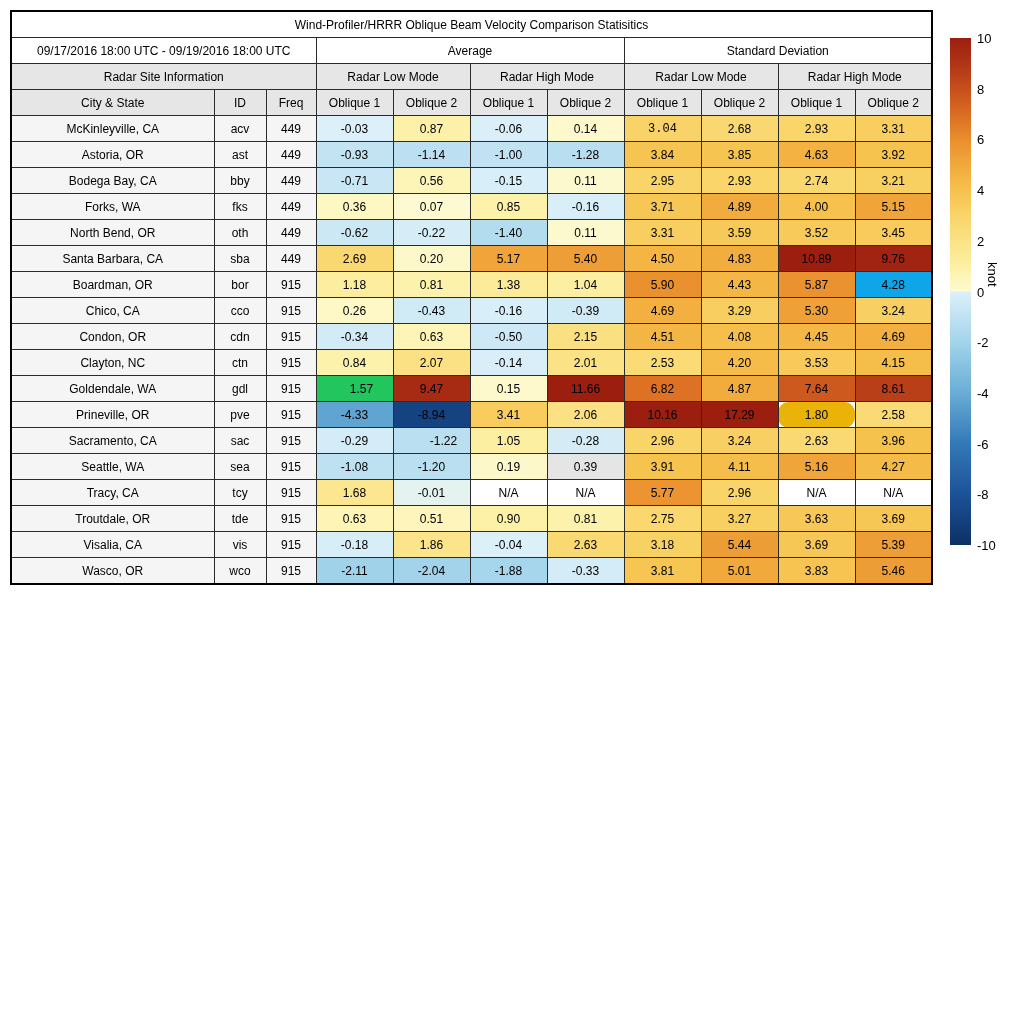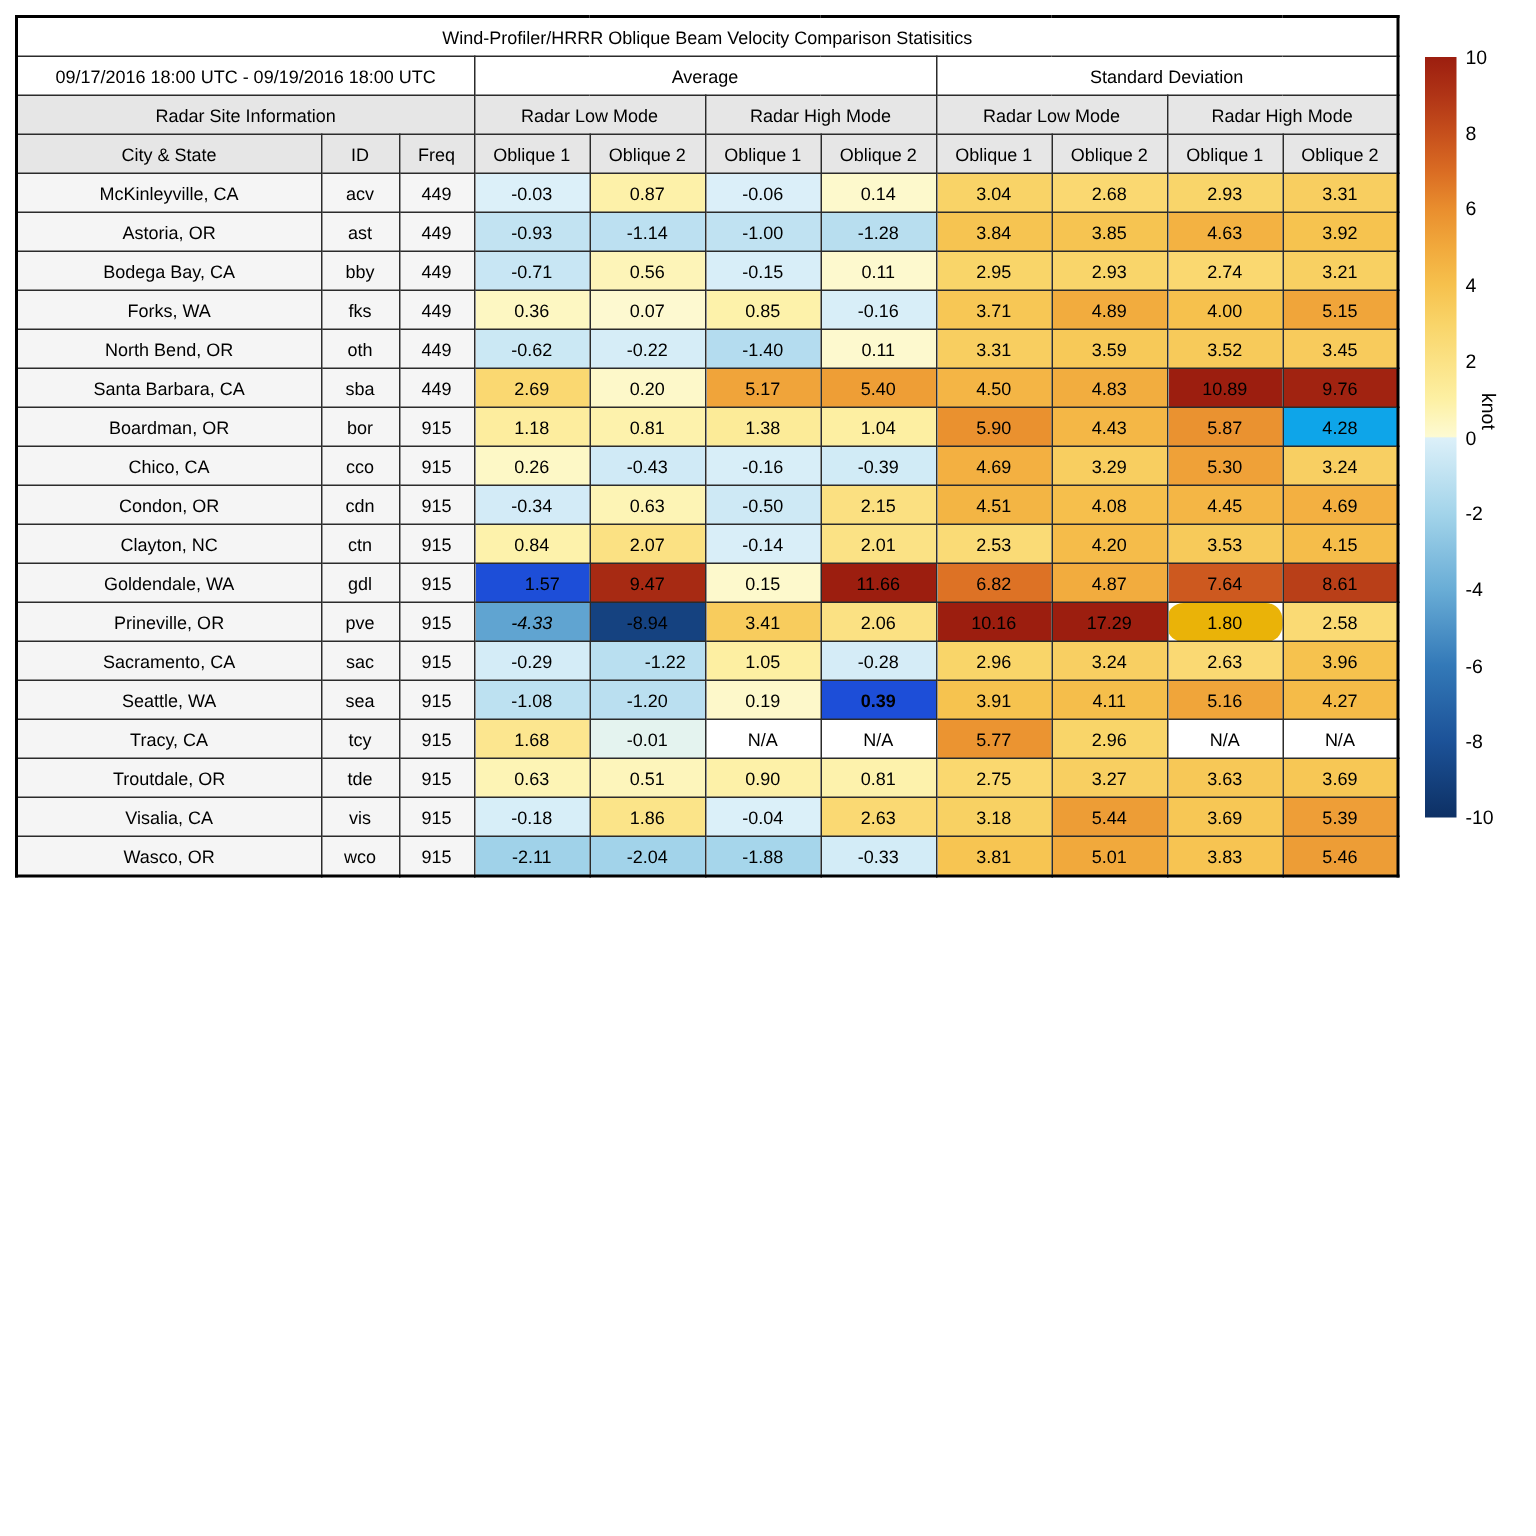--- a/index.html
+++ b/index.html
@@ -68,21 +68,21 @@
     </thead>
     <tbody id="table-body">
         <tr>
           <td class="meta">McKinleyville, CA</td>
           <td class="meta">acv</td>
           <td class="meta">449</td>
           <td class="val" style="background: rgb(220, 240, 249);">-0.03</td>
           <td class="val" style="background: rgb(253, 241, 169);">0.87</td>
           <td class="val" style="background: rgb(219, 239, 249);">-0.06</td>
           <td class="val" style="background: rgb(253, 249, 204);">0.14</td>
-          <td class="val" style="background: rgb(249, 211, 103);">3.04</td>
+          <td class="val" style="background: rgb(249, 211, 103); font-family: Liberation Mono, monospace;">3.04</td>
           <td class="val" style="background: rgb(250, 216, 113);">2.68</td>
           <td class="val" style="background: rgb(249, 213, 106);">2.93</td>
           <td class="val" style="background: rgb(248, 206, 96);">3.31</td>
         </tr>
         <tr>
           <td class="meta">Astoria, OR</td>
           <td class="meta">ast</td>
           <td class="meta">449</td>
           <td class="val" style="background: rgb(194, 227, 242);">-0.93</td>
           <td class="val" style="background: rgb(188, 224, 241);">-1.14</td>
@@ -194,34 +194,34 @@
           <td class="val" style="background: rgb(251, 226, 133);">2.01</td>
           <td class="val" style="background: rgb(250, 219, 118);">2.53</td>
           <td class="val" style="background: rgb(245, 188, 74);">4.20</td>
           <td class="val" style="background: rgb(247, 202, 90);">3.53</td>
           <td class="val" style="background: rgb(245, 189, 74);">4.15</td>
         </tr>
         <tr>
           <td class="meta">Goldendale, WA</td>
           <td class="meta">gdl</td>
           <td class="meta">915</td>
-          <td class="val" style="background: #1d4ed8; padding-left: 14px;">1.57</td>
+          <td class="val" style="background: #22c55e; padding-left: 14px;">1.57</td>
           <td class="val" style="background: rgb(167, 42, 19);">9.47</td>
           <td class="val" style="background: rgb(253, 249, 204);">0.15</td>
           <td class="val" style="background: rgb(156, 30, 15);">11.66</td>
           <td class="val" style="background: rgb(221, 114, 37);">6.82</td>
           <td class="val" style="background: rgb(242, 172, 62);">4.87</td>
           <td class="val" style="background: rgb(205, 89, 31);">7.64</td>
           <td class="val" style="background: rgb(185, 63, 24);">8.61</td>
         </tr>
         <tr>
           <td class="meta">Prineville, OR</td>
           <td class="meta">pve</td>
           <td class="meta">915</td>
-          <td class="val" style="background: rgb(96, 164, 209); font-style: italic;">-4.33</td>
+          <td class="val" style="background: rgb(96, 164, 209);">-4.33</td>
           <td class="val" style="background: rgb(21, 66, 128);">-8.94</td>
           <td class="val" style="background: rgb(248, 204, 93);">3.41</td>
           <td class="val" style="background: rgb(251, 225, 131);">2.06</td>
           <td class="val" style="background: rgb(156, 30, 15);">10.16</td>
           <td class="val" style="background: rgb(156, 30, 15);">17.29</td>
           <td class="val" style="background: #eab308; border-radius: 11px;">1.80</td>
           <td class="val" style="background: rgb(250, 218, 116);">2.58</td>
         </tr>
         <tr>
           <td class="meta">Sacramento, CA</td>
@@ -236,21 +236,21 @@
           <td class="val" style="background: rgb(250, 217, 115);">2.63</td>
           <td class="val" style="background: rgb(246, 194, 78);">3.96</td>
         </tr>
         <tr>
           <td class="meta">Seattle, WA</td>
           <td class="meta">sea</td>
           <td class="meta">915</td>
           <td class="val" style="background: rgb(189, 225, 241);">-1.08</td>
           <td class="val" style="background: rgb(186, 223, 240);">-1.20</td>
           <td class="val" style="background: rgb(253, 248, 202);">0.19</td>
-          <td class="val" style="background: #1d4ed8; font-weight: bold;">0.39</td>
+          <td class="val" style="background: #e5e5e5;">0.39</td>
           <td class="val" style="background: rgb(246, 195, 79);">3.91</td>
           <td class="val" style="background: rgb(245, 190, 75);">4.11</td>
           <td class="val" style="background: rgb(240, 165, 58);">5.16</td>
           <td class="val" style="background: rgb(245, 187, 72);">4.27</td>
         </tr>
         <tr>
           <td class="meta">Tracy, CA</td>
           <td class="meta">tcy</td>
           <td class="meta">915</td>
           <td class="val" style="background: rgb(252, 230, 143);">1.68</td>

